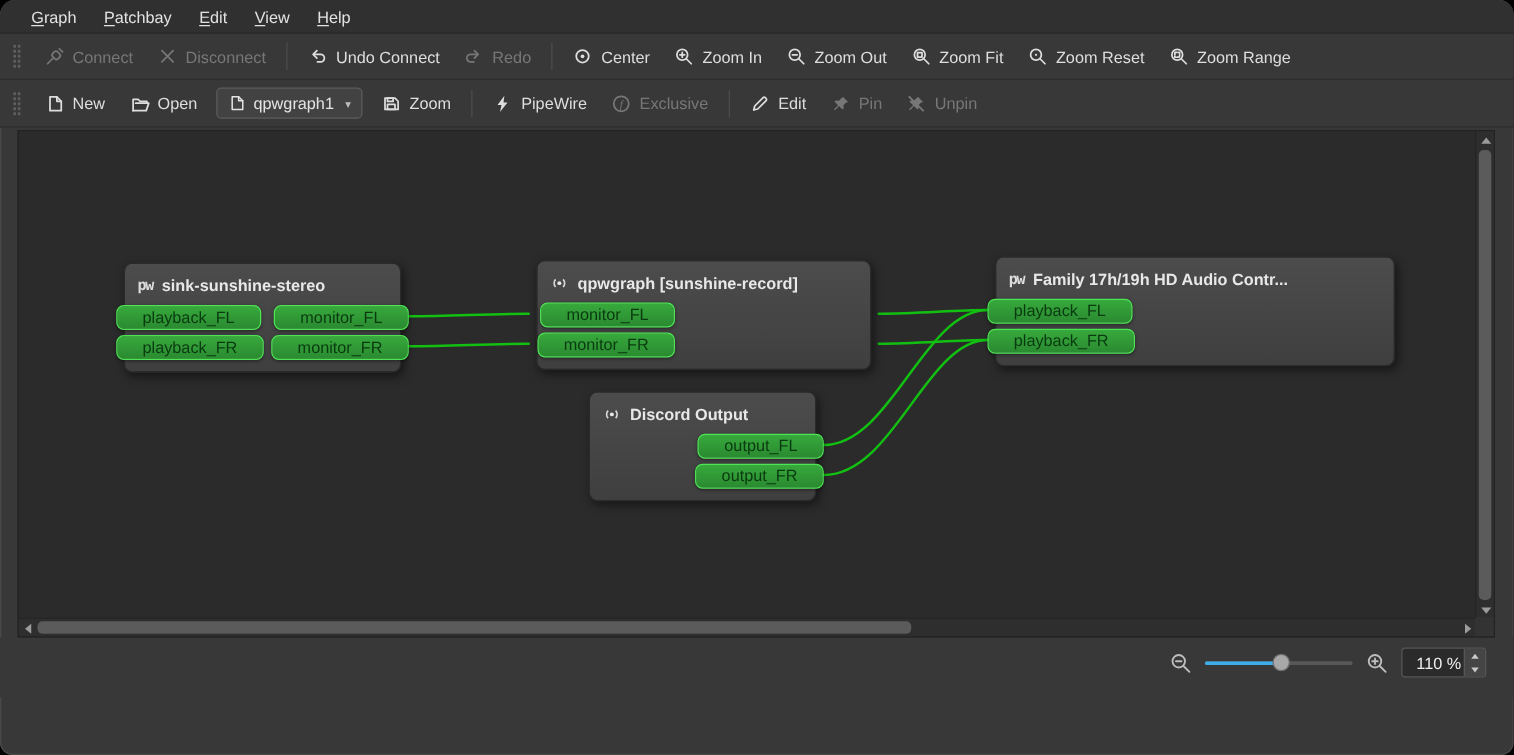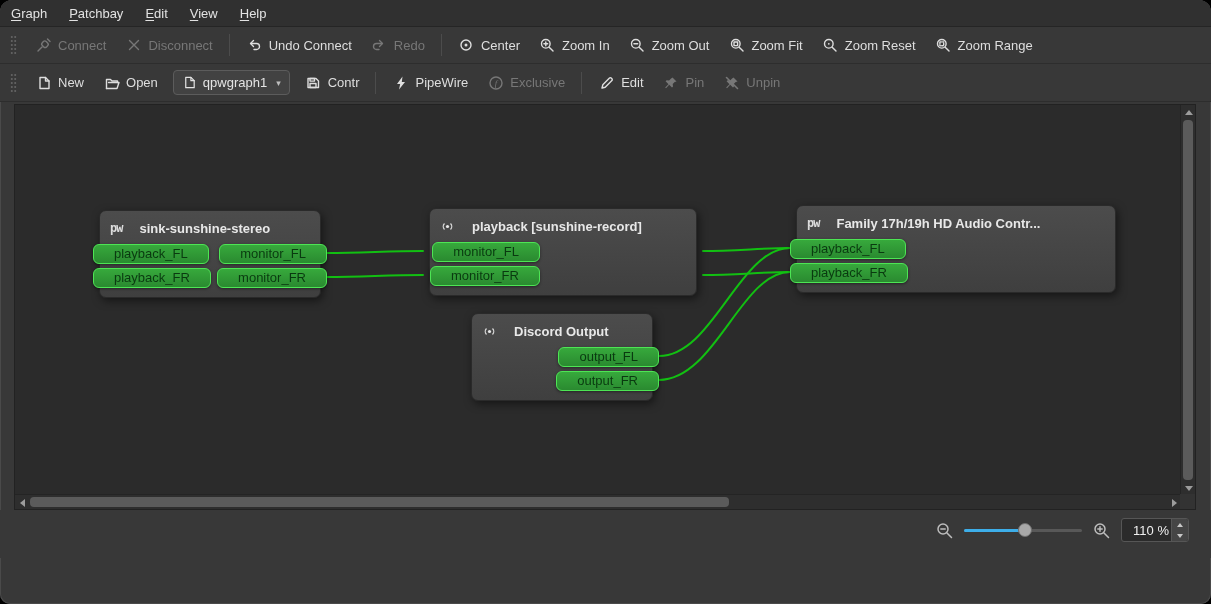--- a/index.html
+++ b/index.html
@@ -10,21 +10,21 @@
     font-family:"Liberation Sans",sans-serif;font-size:13px;color:#e6e6e6;
     box-shadow:inset 0 0 0 1px #4a4a4a;
   }
   
   .titlebar{height:46px;background:#1d1d1f;display:flex;align-items:center;justify-content:center;position:relative;border-bottom:1px solid #0c0c0c;}
   .title{font-weight:bold;font-size:13px;color:#f0f0f0;}
   .winbtns{position:absolute;right:14px;top:0;height:100%;display:flex;align-items:center;gap:9px;}
   .winbtn{width:26px;height:26px;border-radius:50%;background:#3b3b3b;display:flex;align-items:center;justify-content:center;color:#dcdcdc;cursor:default;}
   .winbtn svg{width:14px;height:14px;}
   
-  .menubar{height:27px;background:#303030;display:flex;align-items:stretch;border-bottom:1px solid #252525;}
+  .menubar{height:27px;background:#303030;display:flex;align-items:stretch;padding-left:14px;border-bottom:1px solid #252525;}
   .menu-item{display:flex;align-items:center;padding:0 11px;color:#e2e2e2;}
   .menu-item u{text-decoration:underline;text-underline-offset:2px;}
   
   .toolbar{height:37px;background:#383838;display:flex;align-items:center;padding:0 6px;gap:1px;border-bottom:1px solid #2d2d2d;}
   .toolbar2{height:38px;}
   .tb-handle{width:7px;height:20px;margin:0 8px 0 4px;
     background-image:radial-gradient(circle,#606060 1px,transparent 1.3px);
     background-size:3.5px 4px;}
   .tbtn{display:flex;align-items:center;gap:6px;padding:5px 9px;border-radius:4px;color:#dedede;white-space:nowrap;}
   .tbtn.disabled{color:#777;}
@@ -36,21 +36,21 @@
   .combo .icon svg{width:15px;height:15px;stroke:currentColor;fill:none;stroke-width:1.3;stroke-linecap:round;stroke-linejoin:round;}
   .combo .chev{font-size:9px;color:#bdbdbd;margin-left:3px;}
   
   .main{padding:2px 14px 0;}
   .frame{position:relative;width:1182px;height:406px;background:#2b2b2b;border:1px solid #222;}
   .canvas{position:absolute;left:0;top:0;width:1167px;height:391px;overflow:hidden;background:var(--canvas-bg,#2b2b2b);}
   .wires{position:absolute;left:0;top:0;width:1167px;height:391px;}
   .wires path{stroke:var(--wire,#12c012);stroke-width:2;fill:none;stroke-linecap:round;}
   
   .node{position:absolute;background:linear-gradient(var(--node-bg,#4c4c4c),#3f3f3f);border:1px solid #2a2a2a;border-radius:7px;box-shadow:2px 3px 8px rgba(0,0,0,.5);}
-  .node-header{height:28px;display:flex;align-items:center;gap:17px;padding:6px 10px 0;font-weight:bold;font-size:13px;color:#e8e8e8;white-space:nowrap;overflow:hidden;}
+  .node-header{height:28px;display:flex;align-items:center;gap:7px;padding:6px 10px 0;font-weight:bold;font-size:13px;color:#e8e8e8;white-space:nowrap;overflow:hidden;}
   .node-header svg{width:15px;height:15px;stroke:#d8d8d8;fill:none;stroke-width:1.4;flex:none;}
   .pw-icon{font-family:"DejaVu Sans Mono",monospace;font-weight:bold;font-size:12px;color:#dcdcdc;letter-spacing:-1px;flex:none;}
   .ports{display:flex;justify-content:space-between;padding:5px 0 9px;}
   .pcol{display:flex;flex-direction:column;gap:4px;}
   .pcol.in{align-items:flex-start;margin-left:-7px;}
   .pcol.out{align-items:flex-end;margin-right:-7px;}
   .port{height:20px;line-height:18px;padding:0 20px;border-radius:6px;
     background:linear-gradient(var(--port-fill,#37a93c),#2a8a30);
     border:1px solid var(--port-border,#4de554);
     color:var(--port-text,#0a3a10);font-size:13px;
@@ -242,21 +242,21 @@
       <span class="chev">▾</span>
     </div>
     <div class="tbtn">
       <span class="icon">
           <svg viewBox="0 0 16 16">
             <path d="M3 3.5h8l2.5 2.5v6.5H3z"></path>
             <rect x="5" y="8.5" width="6" height="4"></rect>
             <rect x="5" y="3.5" width="4.5" height="2.6"></rect>
           </svg>
         </span>
-      <span class="lbl">Contr</span>
+      <span class="lbl">Zoom</span>
     </div>
     <div class="tb-sep"></div>
     <div class="tbtn">
       <span class="icon">
           <svg viewBox="0 0 16 16">
             <path d="M9.5 1.5L4 9h3.2L6 14.5 12 7H8.8z" fill="currentColor" stroke="none"></path>
           </svg>
         </span>
       <span class="lbl">PipeWire</span>
     </div>
@@ -326,21 +326,21 @@
             </div>
           </div>
         </div>
 
         <div class="node node-sunshine">
           <div class="node-header">
             <svg viewBox="0 0 16 16">
                 <circle cx="8" cy="8" r="1.7" fill="currentColor" stroke="none"></circle>
                 <path d="M4.8 4.8a4.6 4.6 0 0 0 0 6.4M11.2 4.8a4.6 4.6 0 0 1 0 6.4"></path>
               </svg>
-            <span>playback [sunshine-record]</span>
+            <span>qpwgraph [sunshine-record]</span>
           </div>
           <div class="ports">
             <div class="pcol out">
               <div class="port">monitor_FL</div>
               <div class="port">monitor_FR</div>
             </div>
           </div>
         </div>
 
         <div class="node node-family">

